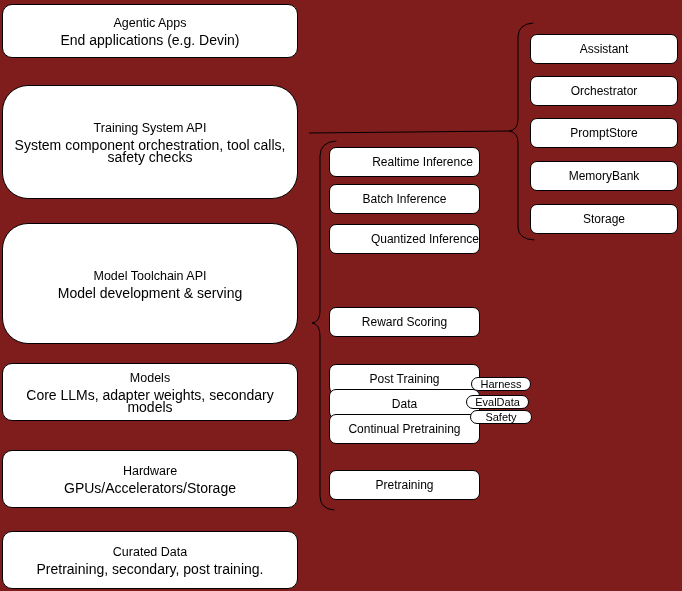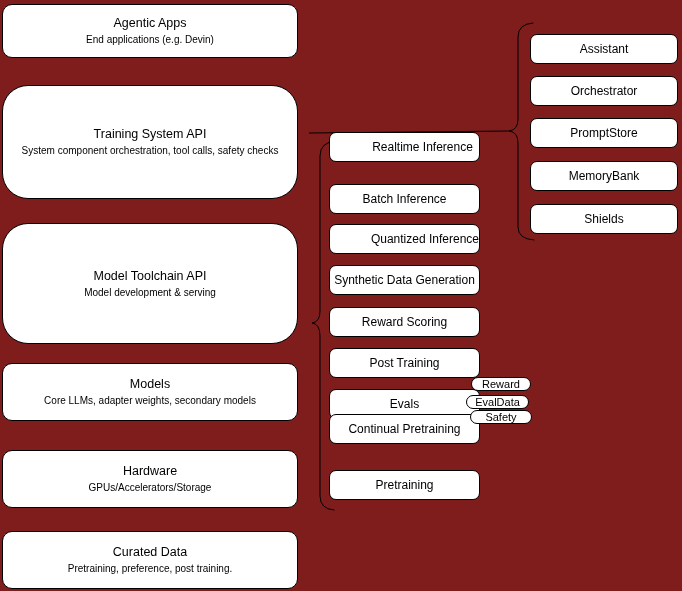--- a/index.html
+++ b/index.html
@@ -7,21 +7,21 @@
   .canvas { position:relative; width:682px; height:591px; background:#7f1d1d; overflow:hidden; }
   .wires { position:absolute; left:0; top:0; z-index:1; }
   .node {
     position:absolute; box-sizing:border-box;
     border:1px solid #000000; background:#ffffff;
     display:flex; flex-direction:column; align-items:center; justify-content:center;
     text-align:center; z-index:2;
   }
   .bignode { left:2px; width:296px; }
   .bignode .title { font-size:12.5px; line-height:15px; }
-  .bignode .subtitle { font-size:10px; line-height:12px; margin-top:3px; }
+  .bignode .subtitle { font-size:14px; line-height:12px; margin-top:3px; }
   .midnode { left:329px; width:151px; height:30px; border-radius:7px; font-size:12px; }
   .rightnode { left:530px; width:148px; height:30px; border-radius:7px; font-size:12px; }
   .tag {
     position:absolute; box-sizing:border-box;
     border:1px solid #000000; border-radius:8px; background:#ffffff;
     display:flex; align-items:center; justify-content:center;
     font-size:11px; line-height:12px; z-index:3;
   }
   .r10 { border-radius:10px; }
   .r26 { border-radius:26px; }
@@ -57,53 +57,50 @@
     <div class="subtitle">Core LLMs, adapter weights, secondary models</div>
   </div>
 
   <div class="node bignode r10" style="top:450px; height:58px;">
     <div class="title">Hardware</div>
     <div class="subtitle">GPUs/Accelerators/Storage</div>
   </div>
 
   <div class="node bignode r10" style="top:531px; height:58px;">
     <div class="title">Curated Data</div>
-    <div class="subtitle">Pretraining, preference, post training.</div>
+    <div class="subtitle">Pretraining, secondary, post training.</div>
   </div>
 
-  <div class="node midnode" style="top:132px;padding-left:36px;">
+  <div class="node midnode" style="top:147px;padding-left:36px;">
     <span>Realtime Inference</span>
   </div>
   <div class="node midnode" style="top:184px;">
     <span>Batch Inference</span>
   </div>
   <div class="node midnode" style="top:224px;align-items:flex-end;">
     <span>Quantized Inference</span>
   </div>
-  <div class="node midnode" style="top:265px;">
-    <span>Synthetic Data Generation</span>
-  </div>
   <div class="node midnode" style="top:307px;">
     <span>Reward Scoring</span>
   </div>
-  <div class="node midnode" style="top:348px;">
+  <div class="node midnode" style="top:364px;">
     <span>Post Training</span>
   </div>
   <div class="node midnode" style="top:389px;">
-    <span>Evals</span>
+    <span>Data</span>
   </div>
   <div class="node midnode" style="top:414px;">
     <span>Continual Pretraining</span>
   </div>
   <div class="node midnode" style="top:470px;">
     <span>Pretraining</span>
   </div>
 
   <div class="tag" style="left:471px; top:377px; width:60px; height:14px;">
-    <span>Reward</span>
+    <span>Harness</span>
   </div>
   <div class="tag" style="left:466px; top:395px; width:63px; height:14px;">
     <span>EvalData</span>
   </div>
   <div class="tag" style="left:470px; top:410px; width:62px; height:14px;justify-content:center;">
     <span>Safety</span>
   </div>
 
   <div class="node rightnode" style="top:34px;">
     <span>Assistant</span>
@@ -111,16 +108,16 @@
   <div class="node rightnode" style="top:76px;">
     <span>Orchestrator</span>
   </div>
   <div class="node rightnode" style="top:118px;">
     <span>PromptStore</span>
   </div>
   <div class="node rightnode" style="top:161px;">
     <span>MemoryBank</span>
   </div>
   <div class="node rightnode" style="top:204px;">
-    <span>Shields</span>
+    <span>Storage</span>
   </div>
 
 </div>
 
 </body></html>

